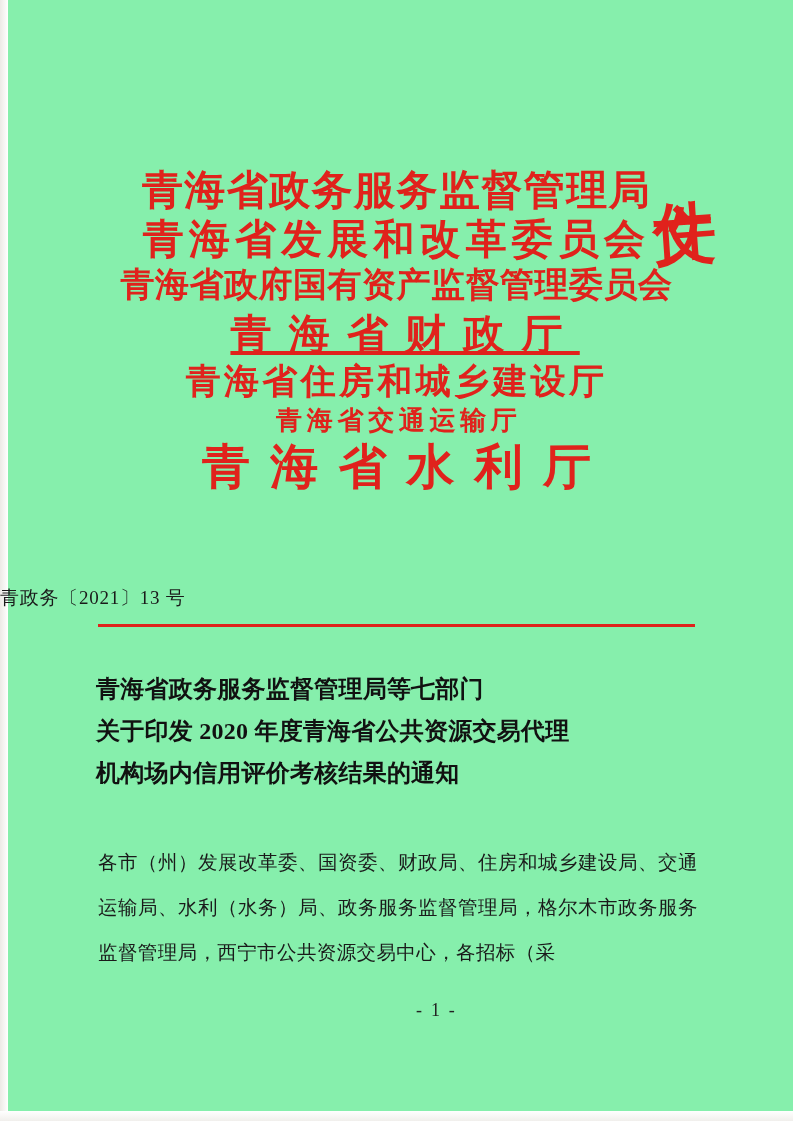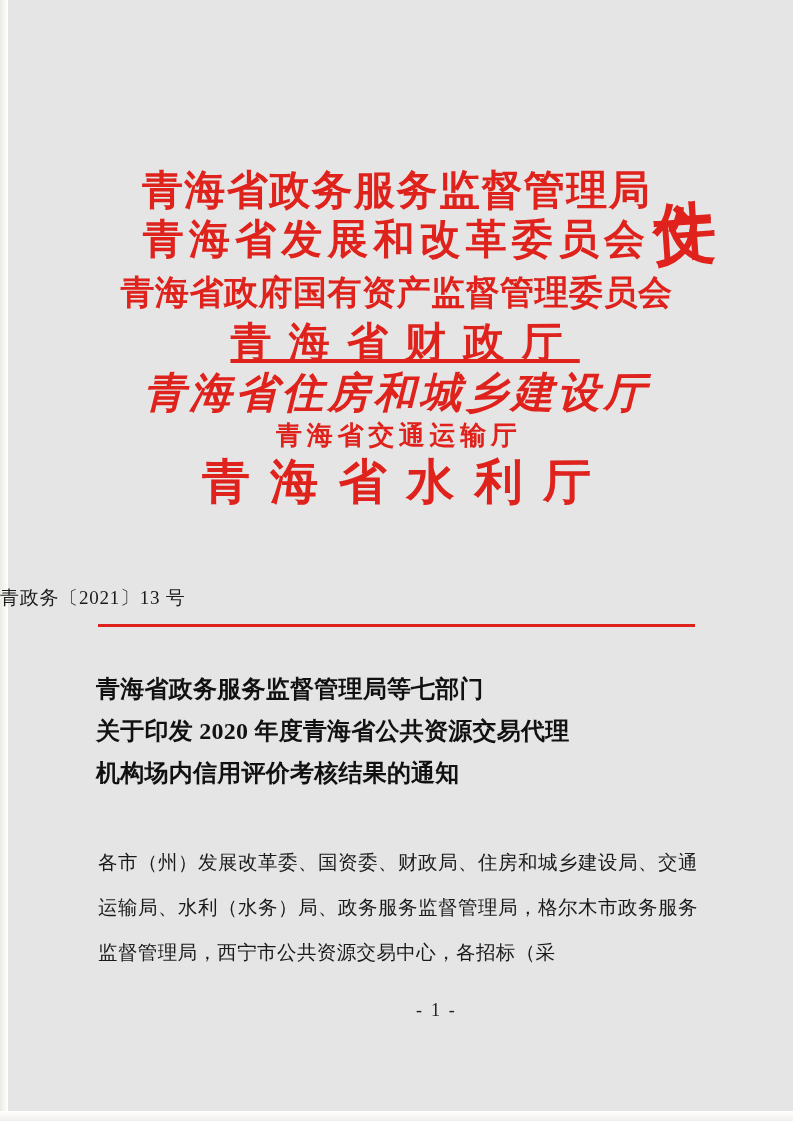--- a/index.html
+++ b/index.html
@@ -14,44 +14,44 @@
     font-family: "Liberation Serif", "DejaVu Serif", serif;
     color: #1a1a1a;
     overflow: hidden;
   }
 
   .page {
     position: absolute;
     left: 0; top: 0;
     width: 793px;
     height: 1121px;
-    background: #e5e5e5;
+    background: #86efac;
   }
 
   
   .masthead {
     position: absolute;
     left: 0;
     top: 170px;
     width: 793px;
     text-align: center;
   }
   .mast-line {
     color: #e0221c;
     font-family: "Liberation Serif", "DejaVu Serif", serif;
     font-weight: bold;
     letter-spacing: 0.04em;
     line-height: 1.0;
     white-space: nowrap;
   }
   .mast-line.l1 { font-size: 41px; letter-spacing: 0.035em; margin-bottom: 8px; }
-  .mast-line.l2 { font-size: 41px; letter-spacing: 0.125em; margin-bottom: 16px; }
+  .mast-line.l2 { font-size: 41px; letter-spacing: 0.125em; margin-bottom: 8px; }
   .mast-line.l3 { font-size: 34px; letter-spacing: 0.015em; margin-bottom: 12px; }
   .mast-line.l4 { font-size: 41px; letter-spacing: 0.42em; margin-bottom: 9px; padding-left: 0.42em; text-decoration: underline; }
-  .mast-line.l5 { font-size: 42px; letter-spacing: 0.095em; margin-bottom: 9px; font-style: italic; }
+  .mast-line.l5 { font-size: 35px; letter-spacing: 0.095em; margin-bottom: 9px; }
   .mast-line.l6 { font-size: 26px; letter-spacing: 0.18em; margin-bottom: 9px; padding-left: 0.18em; }
   .mast-line.l7 { font-size: 48px; letter-spacing: 0.42em; padding-left: 0.42em; }
 
   
   .mast-wenjian {
     position: absolute;
     right: 85px;
     top: 152px;
     color: #e0221c;
     font-family: "Liberation Serif", "DejaVu Serif", serif;

